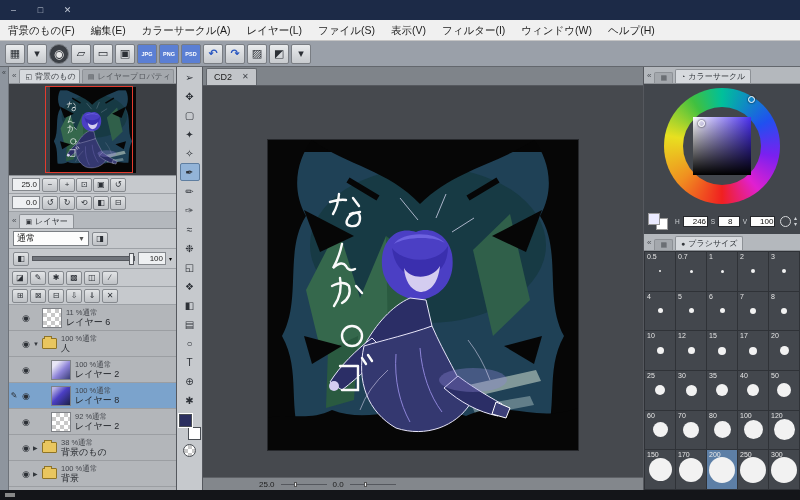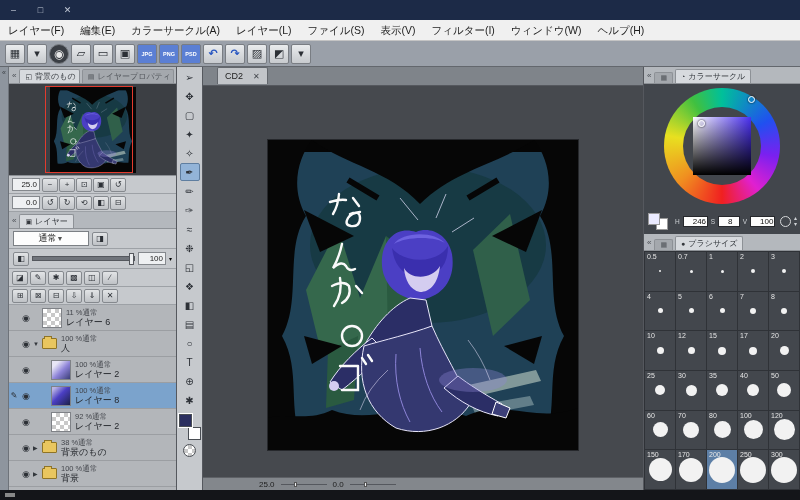--- a/index.html
+++ b/index.html
@@ -27,21 +27,21 @@
   .parrow{font-size:8px;color:#4a4e54;padding:0 1px;align-self:center}
   .ptab{background:#d7dade;border:1px solid #8d9196;border-bottom:none;padding:1px 5px;font-size:8px;display:flex;gap:3px;align-items:center;border-radius:2px 2px 0 0;white-space:nowrap;overflow:hidden}
   .ptab.inactive{background:#a4a8ad;color:#54585e}
   .ptab .ticon{font-size:7px}
   .navthumb{height:92px;background:#3c3f44;position:relative;display:flex;align-items:center;justify-content:center;border-bottom:1px solid #8d9196}
   .viewrect{position:absolute;border:1px solid #e23b2e;left:36px;top:2px;width:88px;height:87px}
   .ctlrow{height:18px;display:flex;align-items:center;gap:2px;padding:0 3px;border-bottom:1px solid #9da1a6;font-size:8px}
   .val{background:#eef0f2;border:1px solid #84888d;min-width:28px;text-align:right;padding:0 2px;font-size:8px;height:13px;line-height:12px;color:#1d1d1d}
   .ico{width:16px;height:14px;background:linear-gradient(#e2e4e6,#bfc2c6);border:1px solid #85898e;border-radius:2px;font-size:8px;display:flex;align-items:center;justify-content:center;color:#2c3036}
   .blendrow,.oprow{height:20px;display:flex;align-items:center;gap:3px;padding:0 4px;border-bottom:1px solid #9da1a6}
-  .select{background:#fdfdfd;border:1px solid #7c8085;font-size:9px;width:76px;height:15px;display:flex;justify-content:center;align-items:center;padding:0 3px;color:#1d1d1d}
+  .select{background:#fdfdfd;border:1px solid #7c8085;font-size:9px;width:76px;height:15px;display:flex;justify-content:space-between;align-items:center;padding:0 3px;color:#1d1d1d}
   .select .car{font-size:7px;color:#555}
   .slider{flex:1;height:5px;background:#70747b;border:1px solid #55585e;position:relative}
   .knob{position:absolute;right:0;top:-4px;width:5px;height:12px;background:#eceef0;border:1px solid #55585e}
   .cmdrow{height:18px;display:flex;gap:2px;padding:0 3px;align-items:center;border-bottom:1px solid #9da1a6}
   .layerlist{flex:1;background:#b3b6ba;overflow:hidden}
   .lrow{height:26px;display:flex;align-items:center;border-bottom:1px solid #9b9ea2;font-size:8px;color:#26292e}
   .lrow.sel{background:#7ba3cc}
   .ledit{width:10px;font-size:8px;text-align:center;color:#2c3036}
   .leye{width:14px;font-size:9px;text-align:center;color:#2c3036}
   .larrow{width:9px;font-size:6px;color:#33373c}
@@ -58,21 +58,21 @@
   .tools{width:26px;background:#c6c9cd;border-right:1px solid #55585e;display:flex;flex-direction:column;align-items:center;padding-top:1px;gap:1px}
   .tool{width:20px;height:18px;font-size:10px;display:flex;align-items:center;justify-content:center;color:#2e3238;border-radius:2px}
   .tool.sel{background:#93b4d8;border:1px solid #5f7ea0}
   .swatches{position:relative;width:22px;height:26px;margin-top:4px}
   .sw{position:absolute;width:13px;height:13px;border:1px solid #4a4e54}
   .sw.main{left:0;top:0;z-index:2;outline:1px solid #fff}
   .sw.sub{right:0;bottom:0}
   .transp{width:13px;height:13px;border:1px solid #4a4e54;border-radius:50%;margin-top:3px}
   
   .canvasCol{flex:1;display:flex;flex-direction:column;min-width:0}
-  .doctabs{height:19px;background:#7f848a;display:flex;align-items:flex-start;padding-left:14px;border-bottom:1px solid #55585e}
+  .doctabs{height:19px;background:#7f848a;display:flex;align-items:center;padding-left:3px;border-bottom:1px solid #55585e}
   .doctab{background:#c2c5c9;border:1px solid #63676d;border-bottom:none;height:17px;display:flex;align-items:center;font-size:9px;padding:0 7px;gap:10px;color:#1d1d1d;border-radius:2px 2px 0 0}
   .doctab .x{font-size:8px;color:#43464c}
   .canvaswrap{flex:1;position:relative;background:#46494e;overflow:hidden}
   .art{position:absolute;left:50%;top:54px;transform:translateX(-50%);width:310px;height:310px;box-shadow:0 0 0 1px #26282c}
   .canvstatus{height:13px;background:#83878c;border-top:1px solid #5e6166;display:flex;align-items:center;font-size:8px;color:#1d1d1d;gap:6px;padding-left:56px}
   .statline{width:46px;height:1px;background:#55585e;position:relative}
   .statline i{position:absolute;left:30%;top:-2px;width:3px;height:5px;background:#eceef0;border:1px solid #555}
   
   .panelR{width:157px;background:#c6c9cd;border-left:1px solid #55585e;display:flex;flex-direction:column}
   .colorarea{height:150px;background:#42464c;position:relative}
@@ -148,21 +148,21 @@
 
 <div class="app">
 
   <div class="titlebar">
     <span class="tb-btn">–</span>
     <span class="tb-btn">□</span>
     <span class="tb-btn">✕</span>
   </div>
 
   <div class="menubar">
-      <span class="menu-item">レイヤー(F)</span>
+      <span class="menu-item">背景のもの(F)</span>
       <span class="menu-item">編集(E)</span>
       <span class="menu-item">カラーサークル(A)</span>
       <span class="menu-item">レイヤー(L)</span>
       <span class="menu-item">ファイル(S)</span>
       <span class="menu-item">表示(V)</span>
       <span class="menu-item">フィルター(I)</span>
       <span class="menu-item">ウィンドウ(W)</span>
       <span class="menu-item">ヘルプ(H)</span>
     </div>
 

